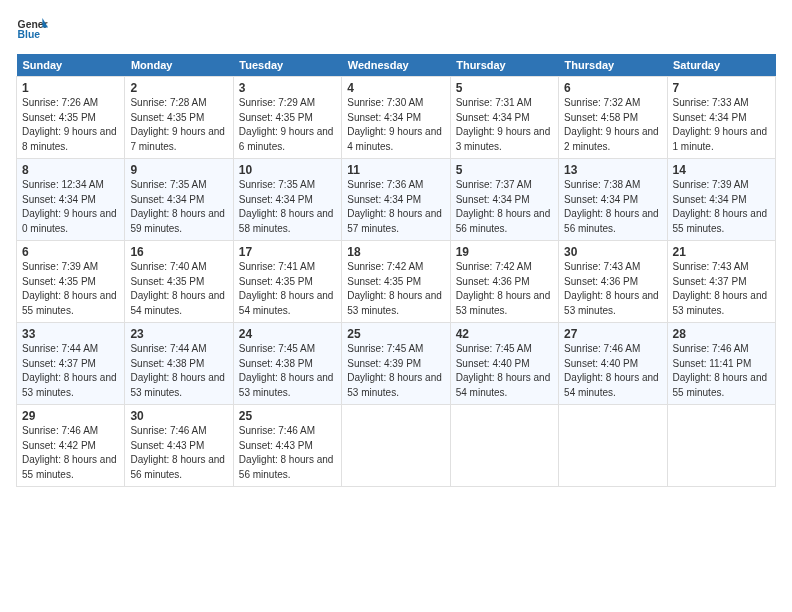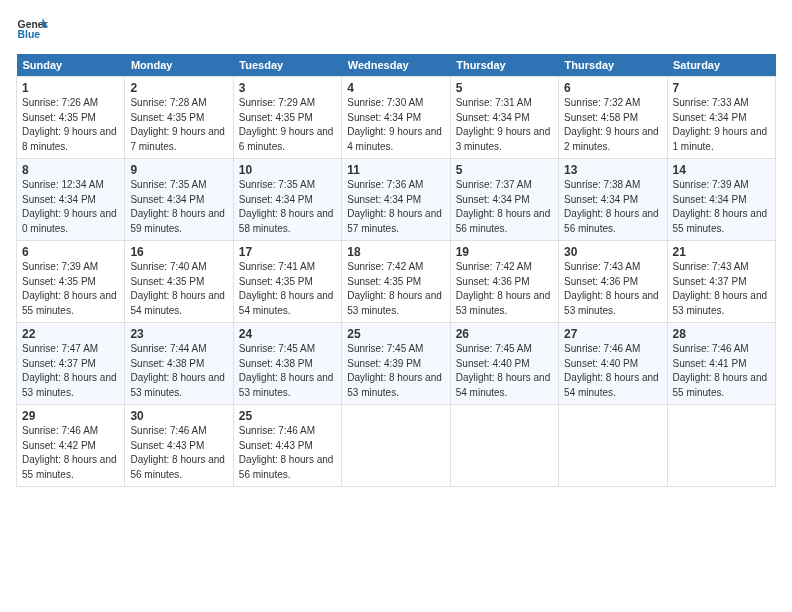--- a/index.html
+++ b/index.html
@@ -259,22 +259,22 @@
           <td>
             <span class="day-num">21</span>
             <div class="day-info">Sunrise: 7:43 AM
 Sunset: 4:37 PM
 Daylight: 8 hours
 and 53 minutes.</div>
           </td>
         </tr>
         <tr>
           <td>
-            <span class="day-num">22</span>
-            <div class="day-info">Sunrise: 7:47 AM
+            <span class="day-num">33</span>
+            <div class="day-info">Sunrise: 7:44 AM
 Sunset: 4:37 PM
 Daylight: 8 hours
 and 53 minutes.</div>
           </td>
           <td>
             <span class="day-num">23</span>
             <div class="day-info">Sunrise: 7:44 AM
 Sunset: 4:38 PM
 Daylight: 8 hours
 and 53 minutes.</div>
@@ -287,37 +287,37 @@
 and 53 minutes.</div>
           </td>
           <td>
             <span class="day-num">25</span>
             <div class="day-info">Sunrise: 7:45 AM
 Sunset: 4:39 PM
 Daylight: 8 hours
 and 53 minutes.</div>
           </td>
           <td>
-            <span class="day-num">26</span>
+            <span class="day-num">42</span>
             <div class="day-info">Sunrise: 7:45 AM
 Sunset: 4:40 PM
 Daylight: 8 hours
 and 54 minutes.</div>
           </td>
           <td>
             <span class="day-num">27</span>
             <div class="day-info">Sunrise: 7:46 AM
 Sunset: 4:40 PM
 Daylight: 8 hours
 and 54 minutes.</div>
           </td>
           <td>
             <span class="day-num">28</span>
             <div class="day-info">Sunrise: 7:46 AM
-Sunset: 4:41 PM
+Sunset: 11:41 PM
 Daylight: 8 hours
 and 55 minutes.</div>
           </td>
         </tr>
         <tr>
           <td>
             <span class="day-num">29</span>
             <div class="day-info">Sunrise: 7:46 AM
 Sunset: 4:42 PM
 Daylight: 8 hours

